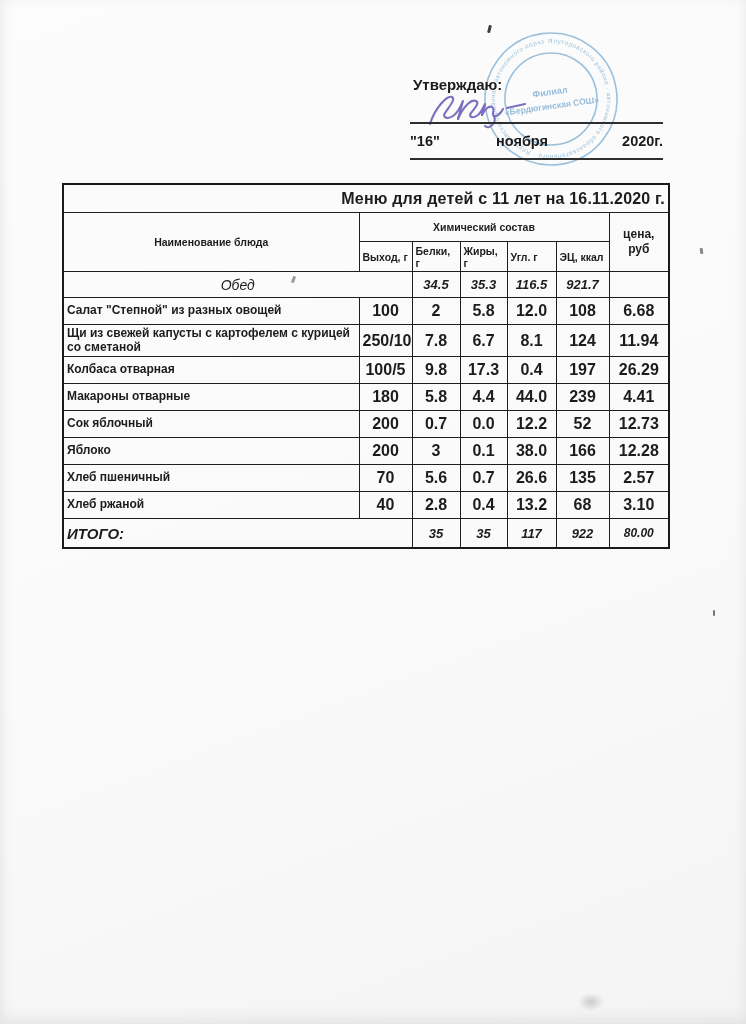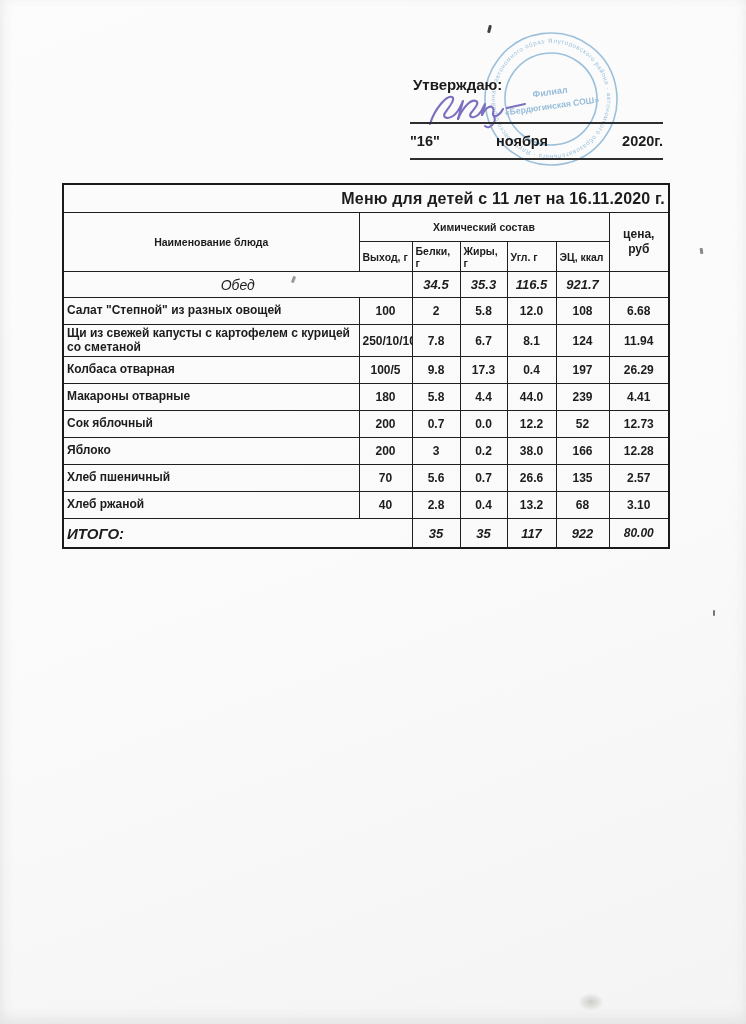--- a/index.html
+++ b/index.html
@@ -25,21 +25,21 @@
   
   table.menu{position:absolute;left:62px;top:183px;width:606px;border-collapse:collapse;table-layout:fixed;}
   table.menu th, table.menu td{border:1.6px solid #1f1f1f;padding:1px 3px;overflow:hidden;}
   table.menu{border:2.5px solid #1a1a1a;}
   .title-cell{height:25px;font-size:16px;font-weight:bold;text-align:right;letter-spacing:.2px;}
   .name-head{font-size:10.5px;font-weight:bold;text-align:center;}
   .group-head{height:26px;font-size:10.5px;font-weight:bold;margin-left:11px;}
   .sub-head{height:27px;font-size:10.5px;font-weight:bold;text-align:left;}
   .price-head{font-size:12px;font-weight:bold;text-align:center;line-height:1.25;}
   .name-cell{font-size:12px;font-weight:bold;text-align:left;padding-left:4px;line-height:1.15;height:24px;}
-  .num-cell{font-size:12px;font-weight:bold;text-align:center;}
+  .num-cell{font-size:16px;font-weight:bold;text-align:center;}
   tr.row-section td{font-style:italic;}
   .section-name-cell{font-size:14px;font-weight:normal;font-style:italic;text-align:center;height:23px;}
   tr.row-section .num-cell{font-size:13px;text-align:center;}
   tr.row-tall .name-cell{height:29px;}
   .total-name-cell{font-size:15px;font-weight:bold;font-style:italic;text-align:left;padding-left:4px;height:26px;}
   tr.row-total .num-cell{font-style:italic;font-size:13px;}
   tr.row-total .price-val{font-size:12px;}
   
   .speck{position:absolute;background:#6a6a6a;border-radius:1px;}
   .speck.a{left:488px;top:25px;width:3px;height:8px;transform:rotate(14deg);background:#3f3f3f;}
@@ -169,21 +169,21 @@
           <td class="num-cell">0.7</td>
           <td class="num-cell">0.0</td>
           <td class="num-cell">12.2</td>
           <td class="num-cell">52</td>
           <td class="num-cell price-val">12.73</td>
         </tr>
         <tr class="row-item">
           <td class="name-cell">Яблоко</td>
           <td class="num-cell">200</td>
           <td class="num-cell">3</td>
-          <td class="num-cell">0.2</td>
+          <td class="num-cell">0.1</td>
           <td class="num-cell">38.0</td>
           <td class="num-cell">166</td>
           <td class="num-cell price-val">12.28</td>
         </tr>
         <tr class="row-item">
           <td class="name-cell">Хлеб пшеничный</td>
           <td class="num-cell">70</td>
           <td class="num-cell">5.6</td>
           <td class="num-cell">0.7</td>
           <td class="num-cell">26.6</td>

